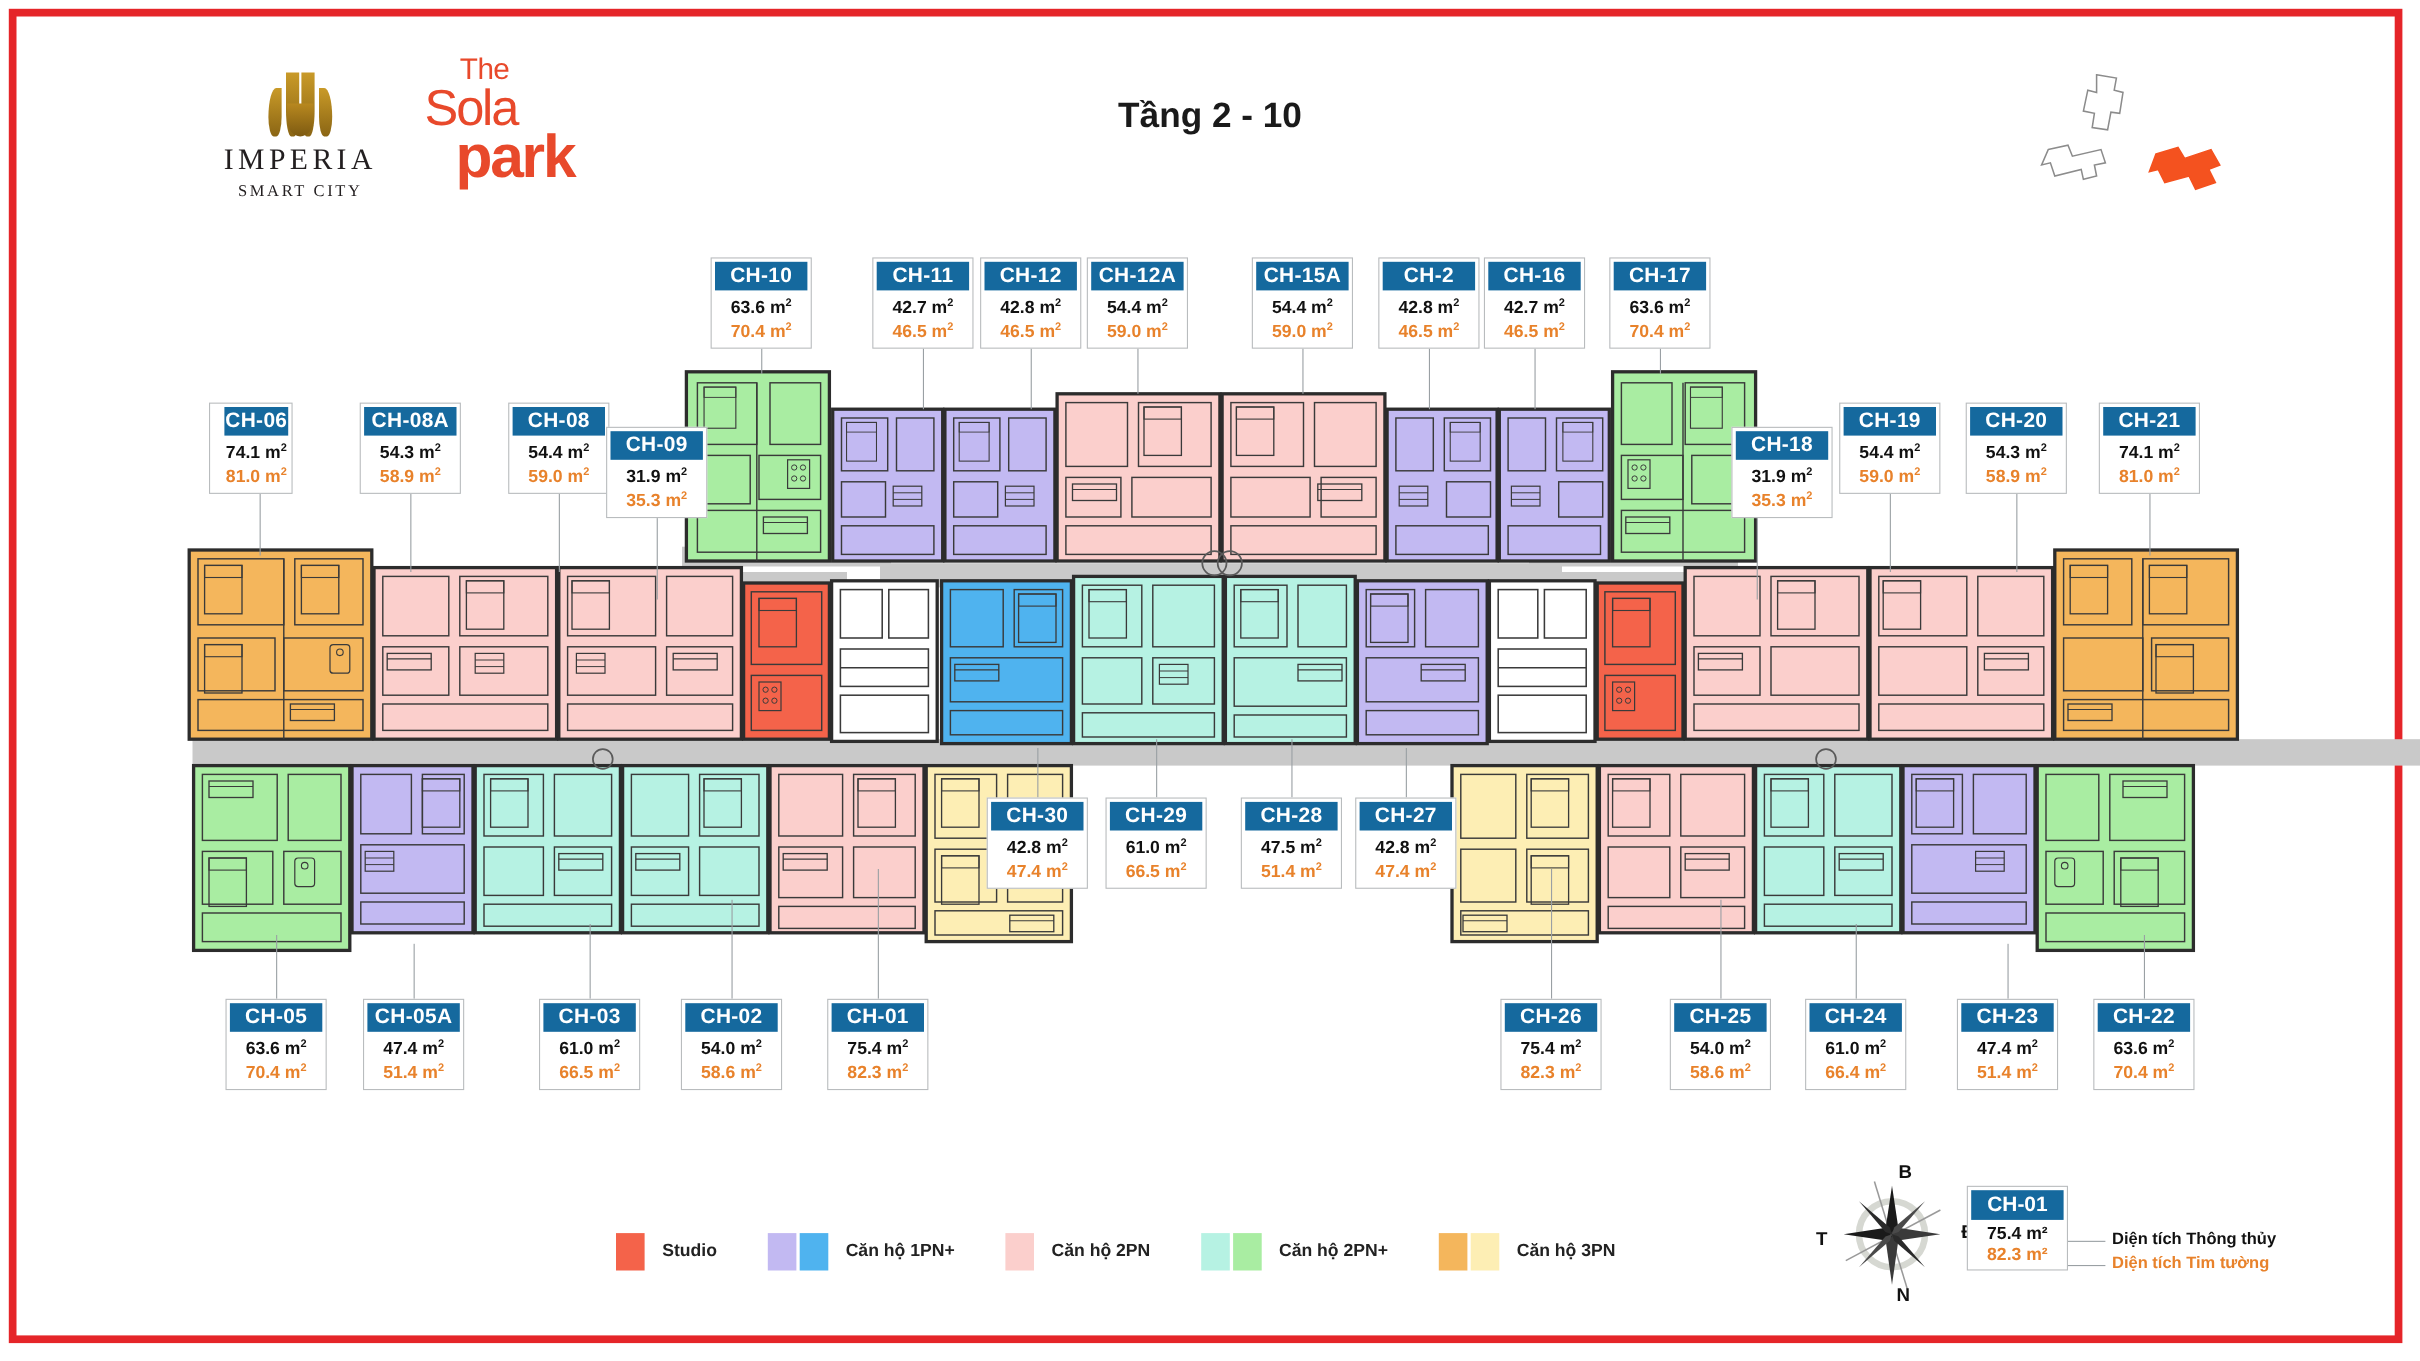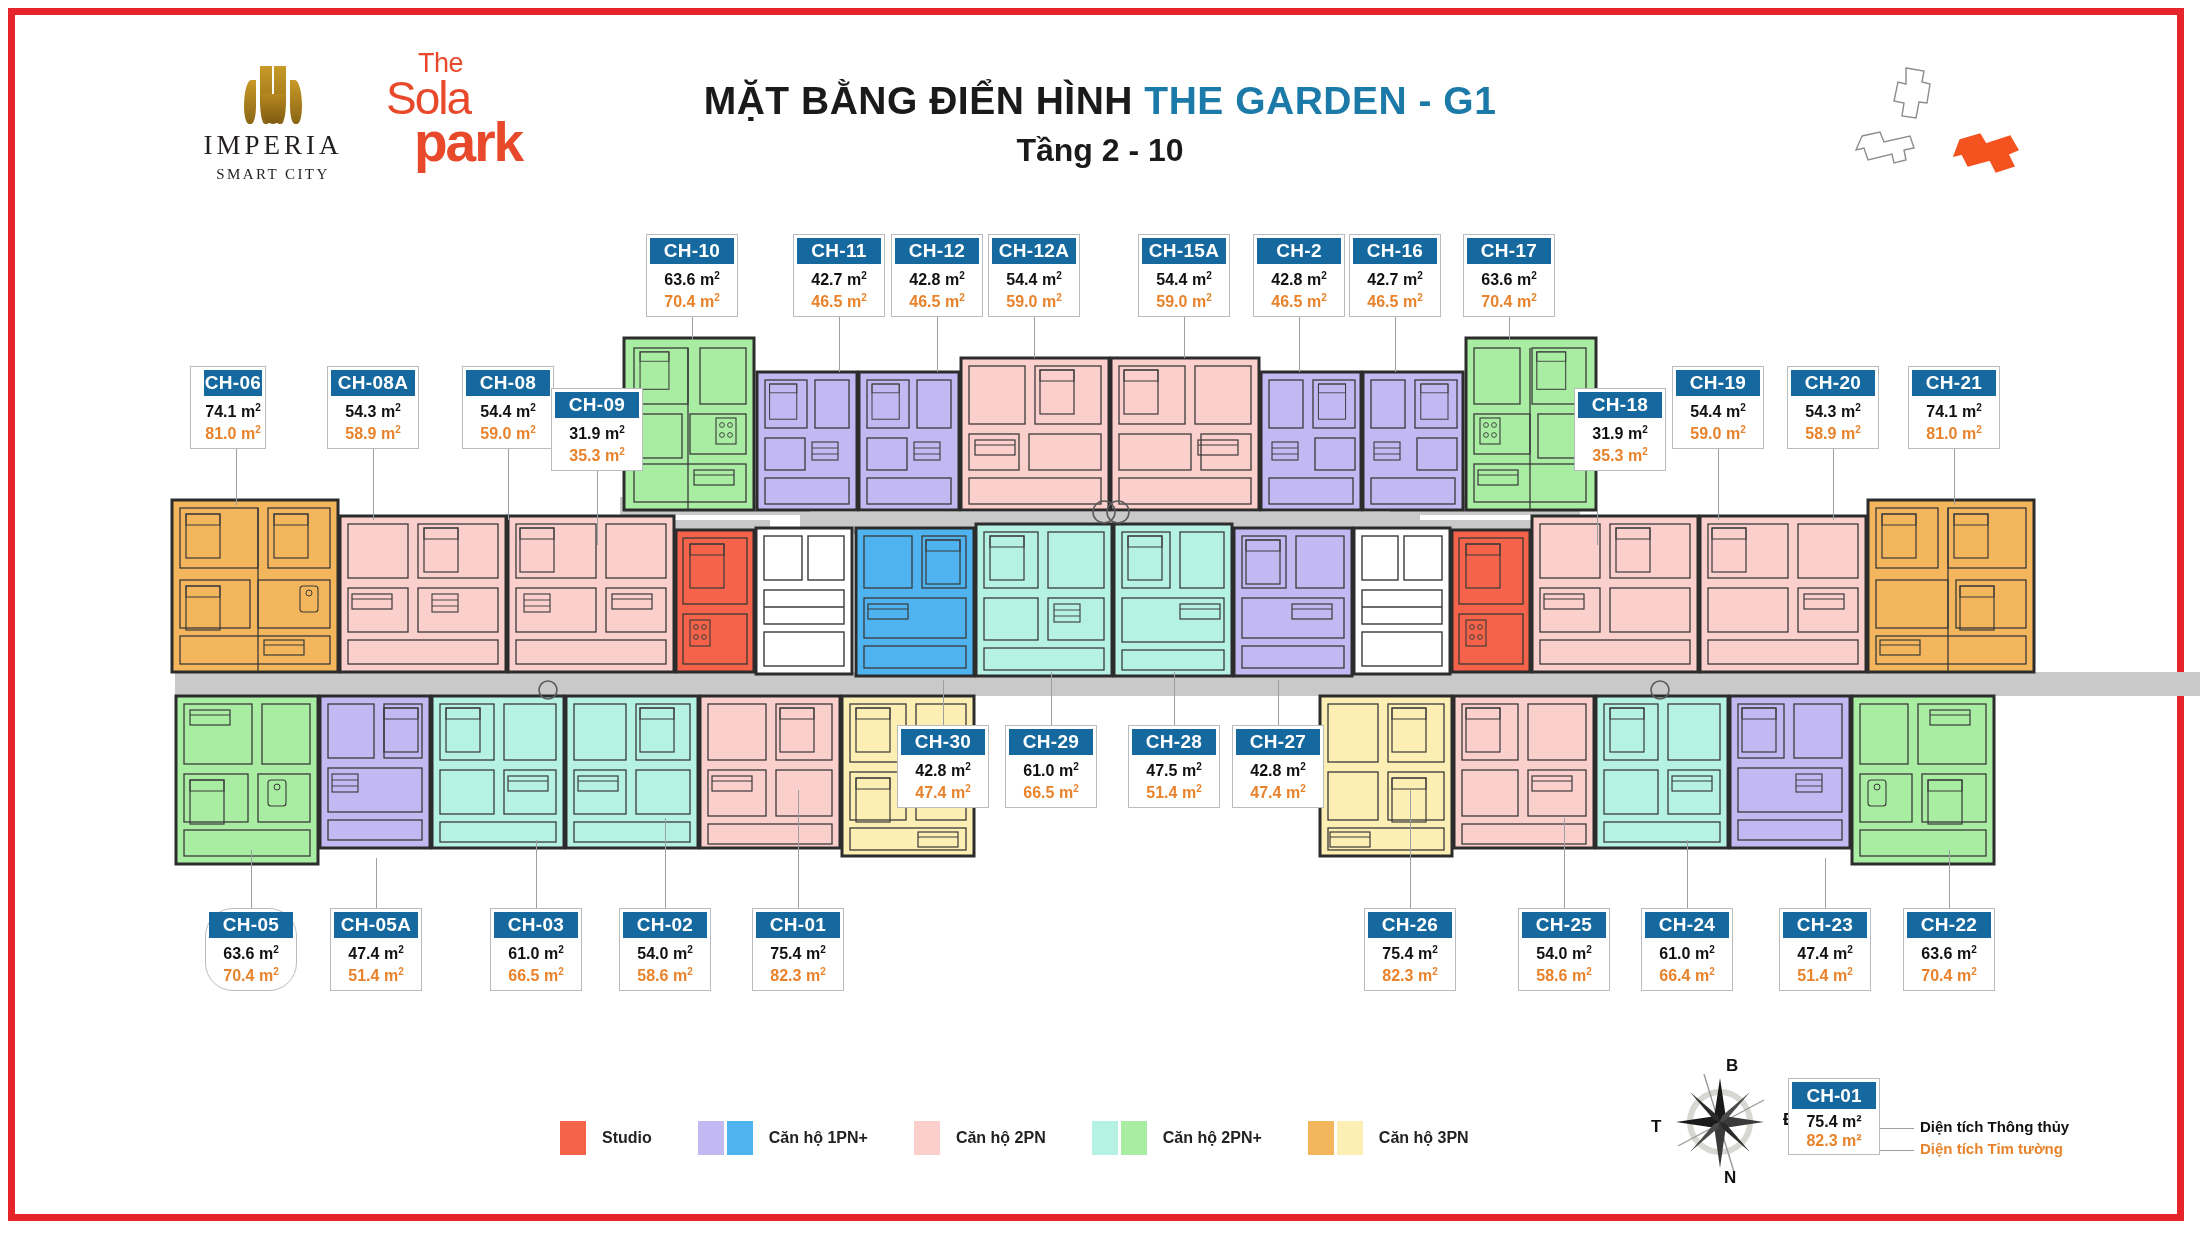--- a/index.html
+++ b/index.html
@@ -83,21 +83,20 @@
     <div class="imperia-sub">SMART CITY</div>
   </div>
 
   <div class="sola-wrap">
     <div class="sola-the">The</div>
     <div class="sola-sola">Sola</div>
     <div class="sola-park">park</div>
   </div>
 
   <div class="title-wrap">
-    <div class="title-main"><span>MẶT BẰNG ĐIỂN HÌNH </span><span class="accent">THE GARDEN - G1</span></div>
     <div class="title-sub">Tầng 2 - 10</div>
   </div>
 
   <svg class="keyplan" viewBox="0 0 230 140">
     <g fill="none" stroke="#8c8c8c" stroke-width="1.4">
       <path d="M66 6 L84 9 L82 20 L90 22 L87 41 L79 40 L76 56 L62 54 L64 41 L54 39 L58 20 L66 22 Z"></path>
       <path d="M22 74 L40 70 L44 80 L70 74 L74 86 L64 88 L66 98 L54 101 L52 92 L28 98 L24 86 L16 88 Z"></path>
     </g>
     <path d="M120 78 L140 72 L146 82 L170 74 L178 88 L168 92 L174 104 L156 110 L150 98 L128 104 L122 92 L114 94 Z" fill="#f4521f" stroke="#f4521f" stroke-width="1.4"></path>
   </svg>
@@ -679,21 +678,21 @@
         <div class="v1">47.5 m<sup>2</sup></div>
         <div class="v2">51.4 m<sup>2</sup></div>
       </div>
       <div class="lead" style="left: 1174px; top: 672px; height: 53px;"></div>
       <div class="cal" style="left: 1232px; top: 725px; width: 92px;">
         <div class="cap">CH-27</div>
         <div class="v1">42.8 m<sup>2</sup></div>
         <div class="v2">47.4 m<sup>2</sup></div>
       </div>
       <div class="lead" style="left: 1278px; top: 680px; height: 45px;"></div>
-      <div class="cal" style="left: 205px; top: 908px; width: 92px; border-radius: 28px;">
+      <div class="cal" style="left: 205px; top: 908px; width: 92px;">
         <div class="cap">CH-05</div>
         <div class="v1">63.6 m<sup>2</sup></div>
         <div class="v2">70.4 m<sup>2</sup></div>
       </div>
       <div class="lead" style="left: 251px; top: 850px; height: 58px;"></div>
       <div class="cal" style="left: 330px; top: 908px; width: 92px;">
         <div class="cap">CH-05A</div>
         <div class="v1">47.4 m<sup>2</sup></div>
         <div class="v2">51.4 m<sup>2</sup></div>
       </div>

